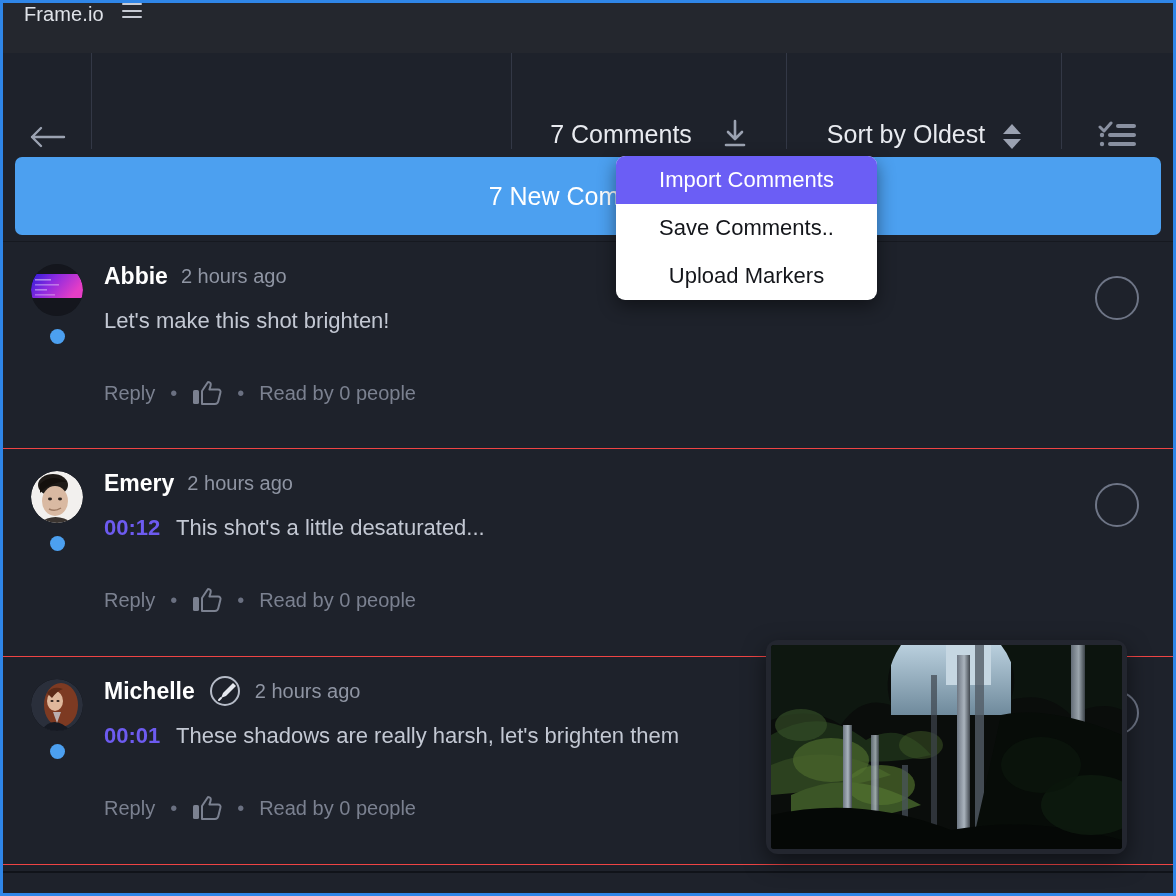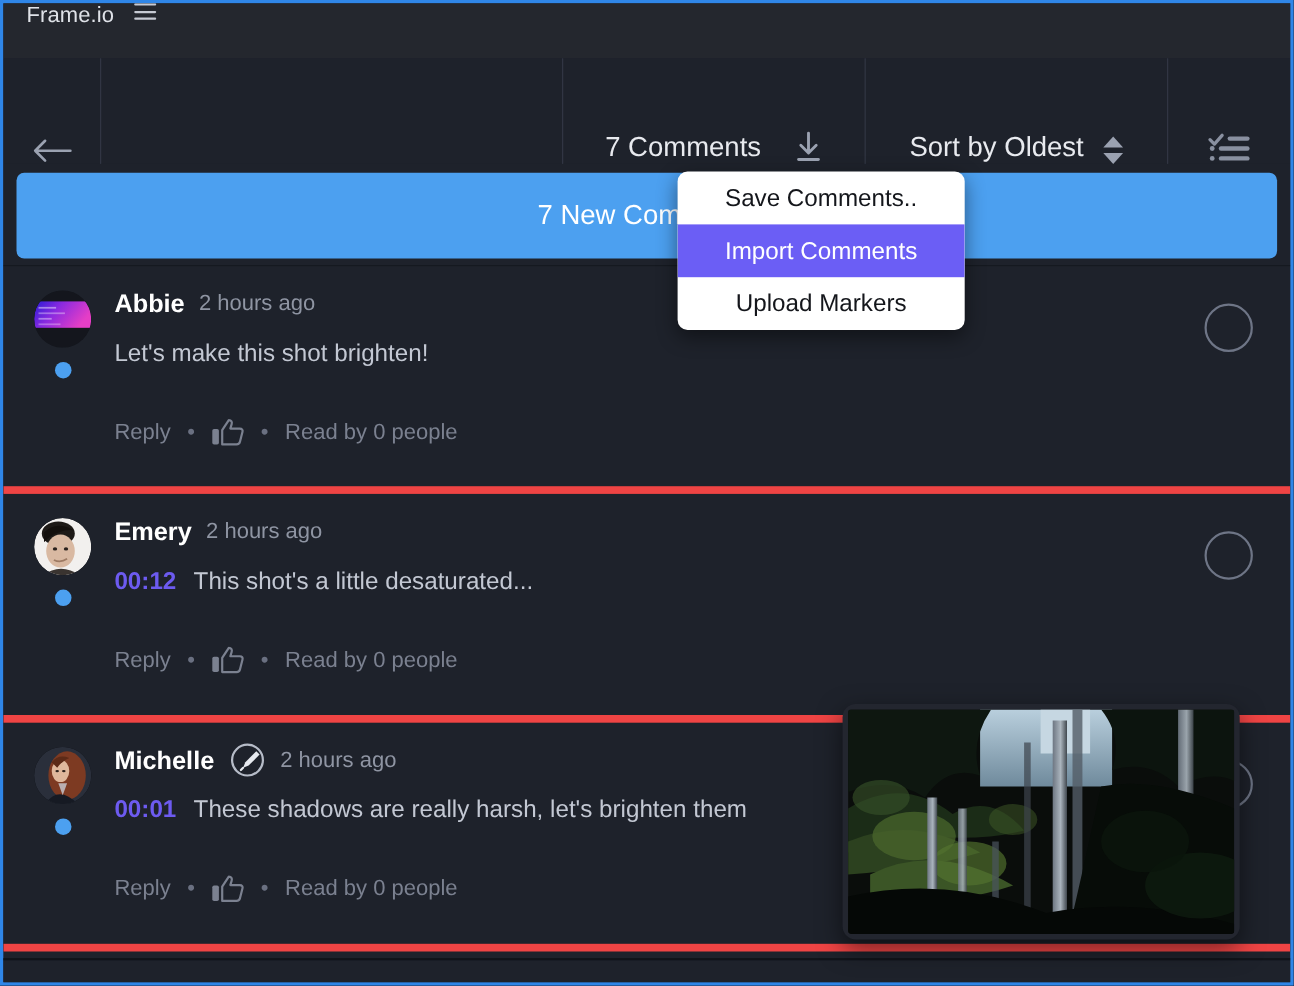--- a/index.html
+++ b/index.html
@@ -72,21 +72,21 @@
     border-radius: 7px;
     display: flex; align-items: center; justify-content: center;
     color: #ffffff; font-size: 25px;
   }
 
   
   .comment-list { background: #1e222b; }
   .comment {
     position: relative;
     border-top: 1px solid #161920;
-    border-bottom: 7px solid #ef4444;
+    border-bottom: 1px solid #ef4444;
     padding: 18px 0 22px 0;
     min-height: 208px;
   }
   .comment + .comment { border-top: none; }
   .c-avatar-col {
     position: absolute; left: 28px; top: 22px;
     width: 52px; display: flex; flex-direction: column; align-items: center;
   }
   .avatar {
     width: 52px; height: 52px; border-radius: 50%;
@@ -380,25 +380,25 @@
           <span class="dot-sep">•</span>
           <span>Read by 0 people</span>
         </div>
       </div>
       <div class="c-check"></div>
     </div>
 
   </div>
 
   <div class="dropdown">
+    <div class="dd-item active" style="background:#6b5ef5">
+      <span>Import Comments</span>
+    </div>
     <div class="dd-item">
       <span>Save Comments..</span>
-    </div>
-    <div class="dd-item active" style="background:#6b5ef5">
-      <span>Import Comments</span>
     </div>
     <div class="dd-item">
       <span>Upload Markers</span>
     </div>
   </div>
 
   <div class="preview">
     <svg class="preview-img" viewBox="0 0 351 204" preserveAspectRatio="none">
       <defs>
         <linearGradient id="skyG" x1="0" y1="0" x2="0" y2="1">

